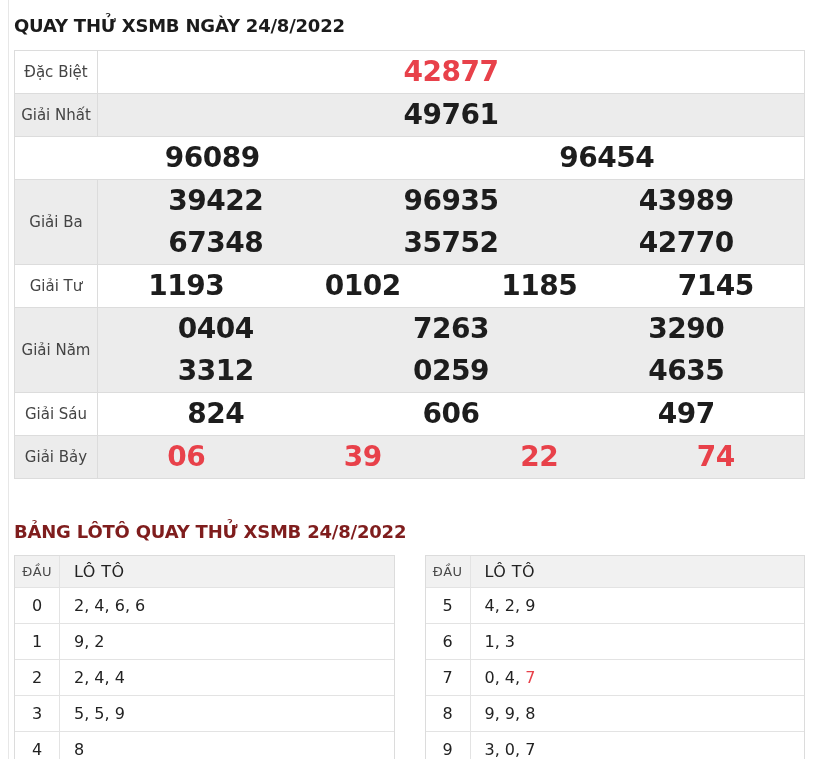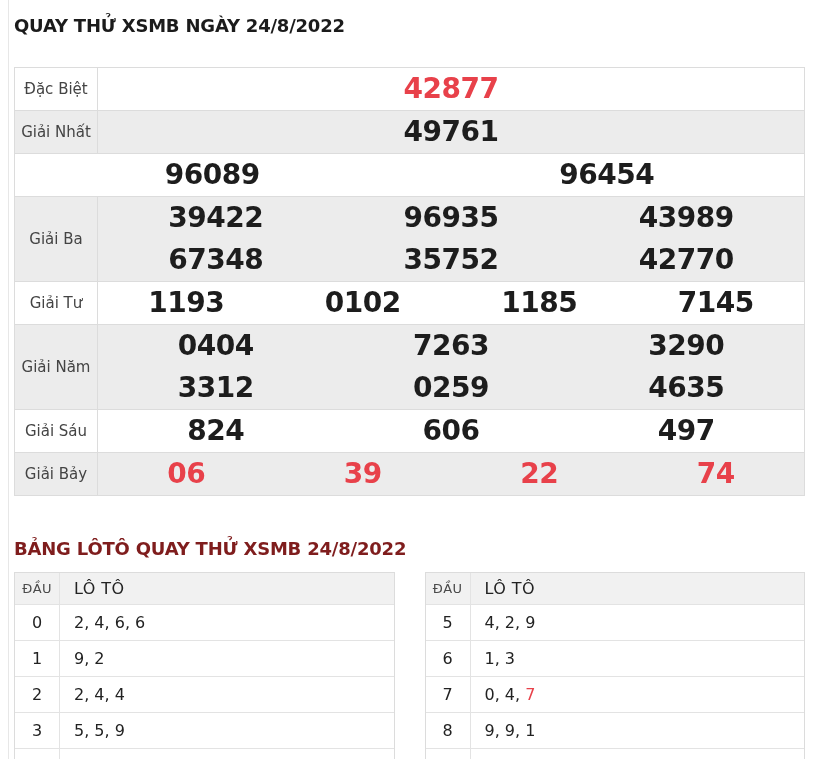--- a/index.html
+++ b/index.html
@@ -12,21 +12,21 @@
   }
   *{box-sizing:border-box;margin:0;padding:0;}
   html,body{width:815px;height:759px;background:#ffffff;overflow:hidden;}
   body{font-family:"DejaVu Sans","Liberation Sans",sans-serif;position:relative;}
   .left-rule{position:absolute;left:8px;top:0;bottom:0;width:1px;background:#e7e7e7;}
   .content{position:absolute;left:14px;top:0;width:791px;}
   .page-title{padding-top:15px;font-size:18px;font-weight:700;color:#1b1b1b;letter-spacing:-0.2px;line-height:1.2;}
   .loto-heading{margin-top:42px;font-size:18px;font-weight:700;color:#7f1d1d;letter-spacing:-0.2px;line-height:1.2;}
 
   
-  .results{margin-top:30px;border:1px solid var(--border);background:#fff;}
+  .results{margin-top:13px;border:1px solid var(--border);background:#fff;}
   .r-row{display:flex;border-top:1px solid var(--border);}
   .r-row:first-child{border-top:none;}
   .r-row:nth-child(even){background:var(--shade);}
   .r-label{width:83px;flex:0 0 83px;border-right:1px solid var(--border);
            display:flex;align-items:center;justify-content:center;
            font-size:15px;color:var(--text-label);text-align:center;}
   .r-values{flex:1;display:flex;flex-direction:column;justify-content:center;}
   .r-line{display:flex;height:42px;align-items:center;}
   .r-num{flex:1;text-align:center;font-weight:700;font-size:28px;color:var(--text-dark);letter-spacing:-0.5px;}
   .r-row.red .r-num{color:var(--red);}
@@ -194,21 +194,21 @@
       <div class="l-row">
         <div class="l-dau">6</div>
         <div class="l-val"><span>1, 3</span><span class="red-part"></span></div>
       </div>
       <div class="l-row">
         <div class="l-dau">7</div>
         <div class="l-val"><span>0, 4, </span><span class="red-part">7</span></div>
       </div>
       <div class="l-row">
         <div class="l-dau">8</div>
-        <div class="l-val"><span>9, 9, 1</span><span class="red-part"></span></div>
+        <div class="l-val"><span>9, 9, 8</span><span class="red-part"></span></div>
       </div>
       <div class="l-row">
         <div class="l-dau">9</div>
         <div class="l-val"><span>3, 0, 7</span><span class="red-part"></span></div>
       </div>
     </div>
 
   </div>
 </div>
 

